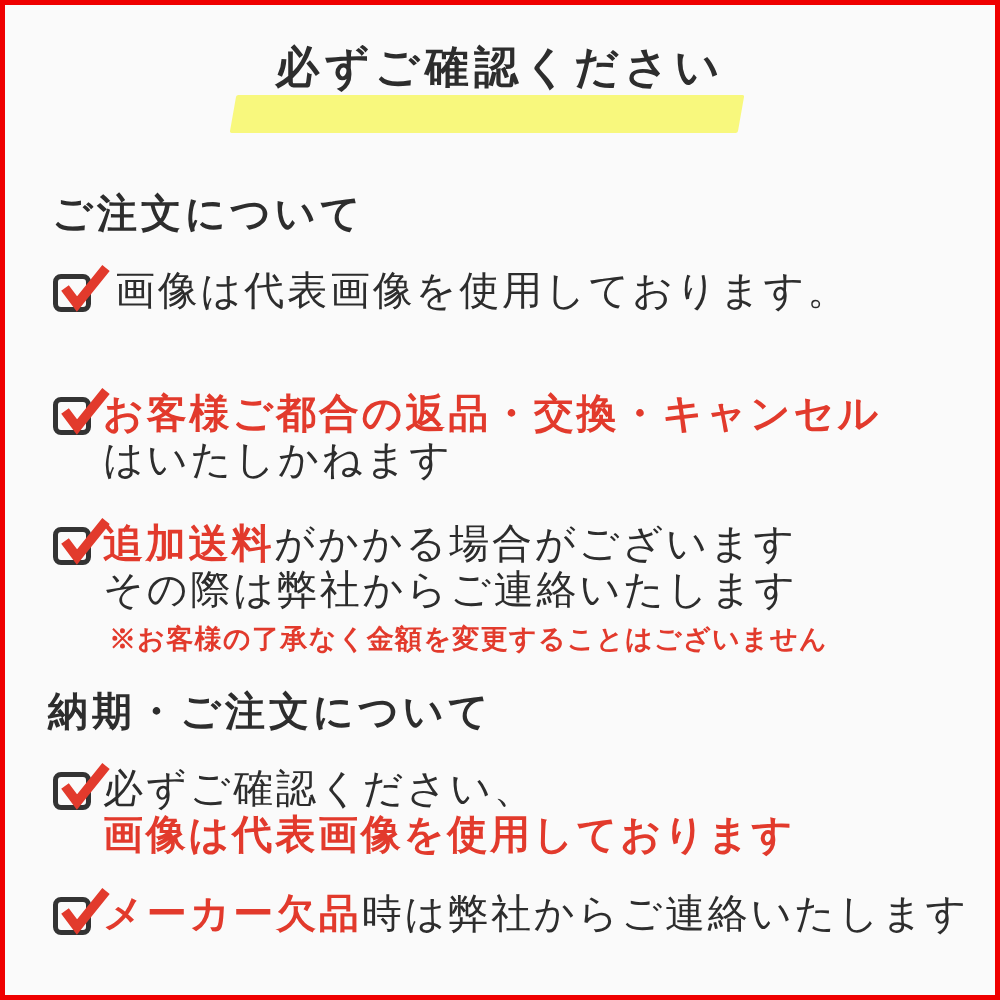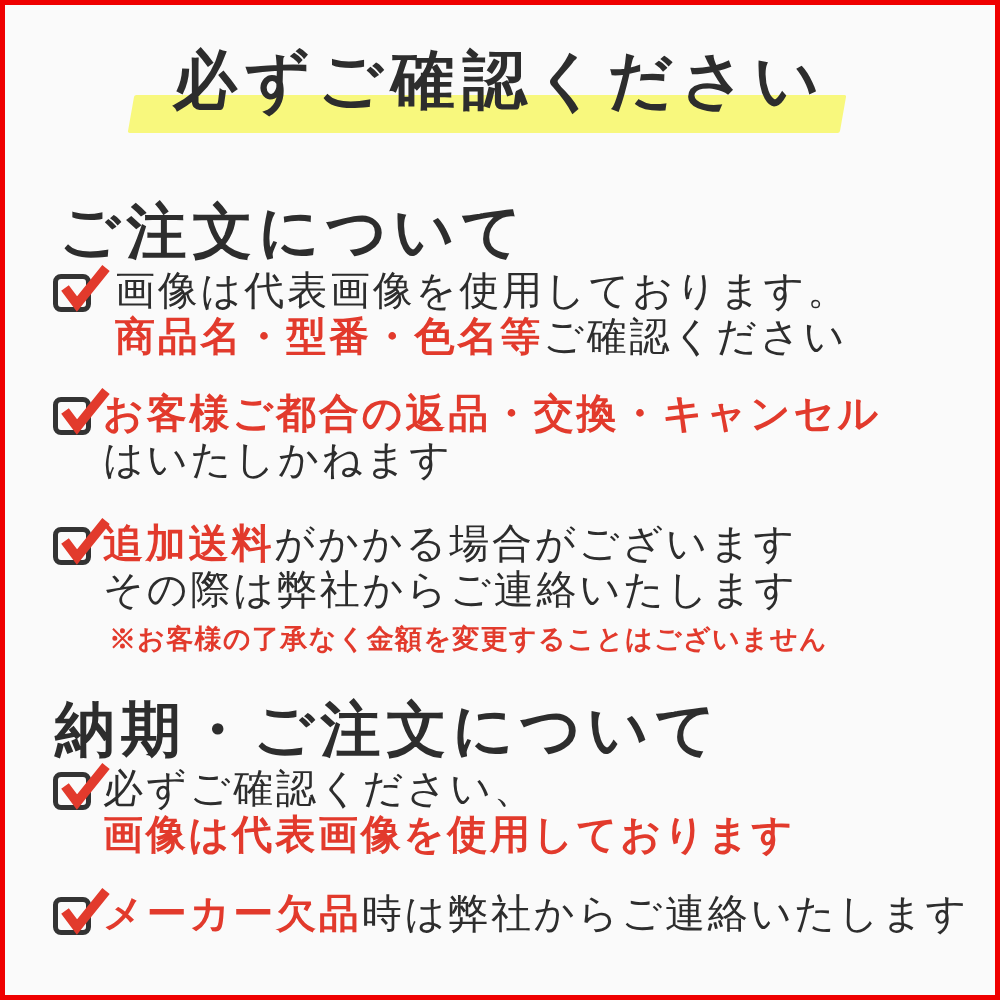--- a/index.html
+++ b/index.html
@@ -18,36 +18,36 @@
     border:5px solid var(--frame-red);
     background:var(--background);
     color:var(--text-dark);
     font-family:"Liberation Serif","DejaVu Serif",serif;
     overflow:hidden;
   }
   
   .title-wrap{position:absolute;top:34px;left:0;right:0;text-align:center;}
   .title{
     position:relative;display:inline-block;
-    font-size:64px;font-weight:600;letter-spacing:0.12em;line-height:1.3;
+    font-size:44px;font-weight:600;letter-spacing:0.12em;line-height:1.3;
     white-space:nowrap;
     text-align:right;
   }
   .title .highlight{
     position:absolute;left:-42px;right:-16px;top:56px;height:38px;
     background:var(--highlight-yellow);
     transform:skewX(-10deg);
     border-radius:2px;
     z-index:0;
   }
   .title .title-text{position:relative;z-index:1;}
   
   .sec{
-    position:absolute;margin:12px;
-    font-size:60px;font-weight:600;letter-spacing:0.1em;line-height:1.1;
+    position:absolute;margin:5px;
+    font-size:40px;font-weight:600;letter-spacing:0.1em;line-height:1.1;
     white-space:nowrap;
   }
   .sec1{top:182px;left:42px;}
   .sec2{top:680px;left:38px;}
   
   .item{position:absolute;left:48px;display:flex;align-items:flex-start;}
   .item1{top:263px;gap:12px;}
   .item2{top:386px;}
   .item3{top:516px;}
   .item4{top:761px;}
@@ -88,23 +88,20 @@
 
   <div class="item item1">
     <span class="checkbox">
       <svg width="50" height="50" viewBox="0 0 50 50" aria-hidden="true">
         <polyline points="7,25 19,41 48,5"></polyline>
       </svg>
     </span>
     <div class="lines">
       <div class="line">
         <span>画像は代表画像を使用しております。</span>
-      </div>
-      <div class="line">
-        <span class="red">商品名・型番・色名等</span><span>ご確認ください</span>
       </div>
     </div>
   </div>
 
   <div class="item item2">
     <span class="checkbox">
       <svg width="50" height="50" viewBox="0 0 50 50" aria-hidden="true">
         <polyline points="7,25 19,41 48,5"></polyline>
       </svg>
     </span>

